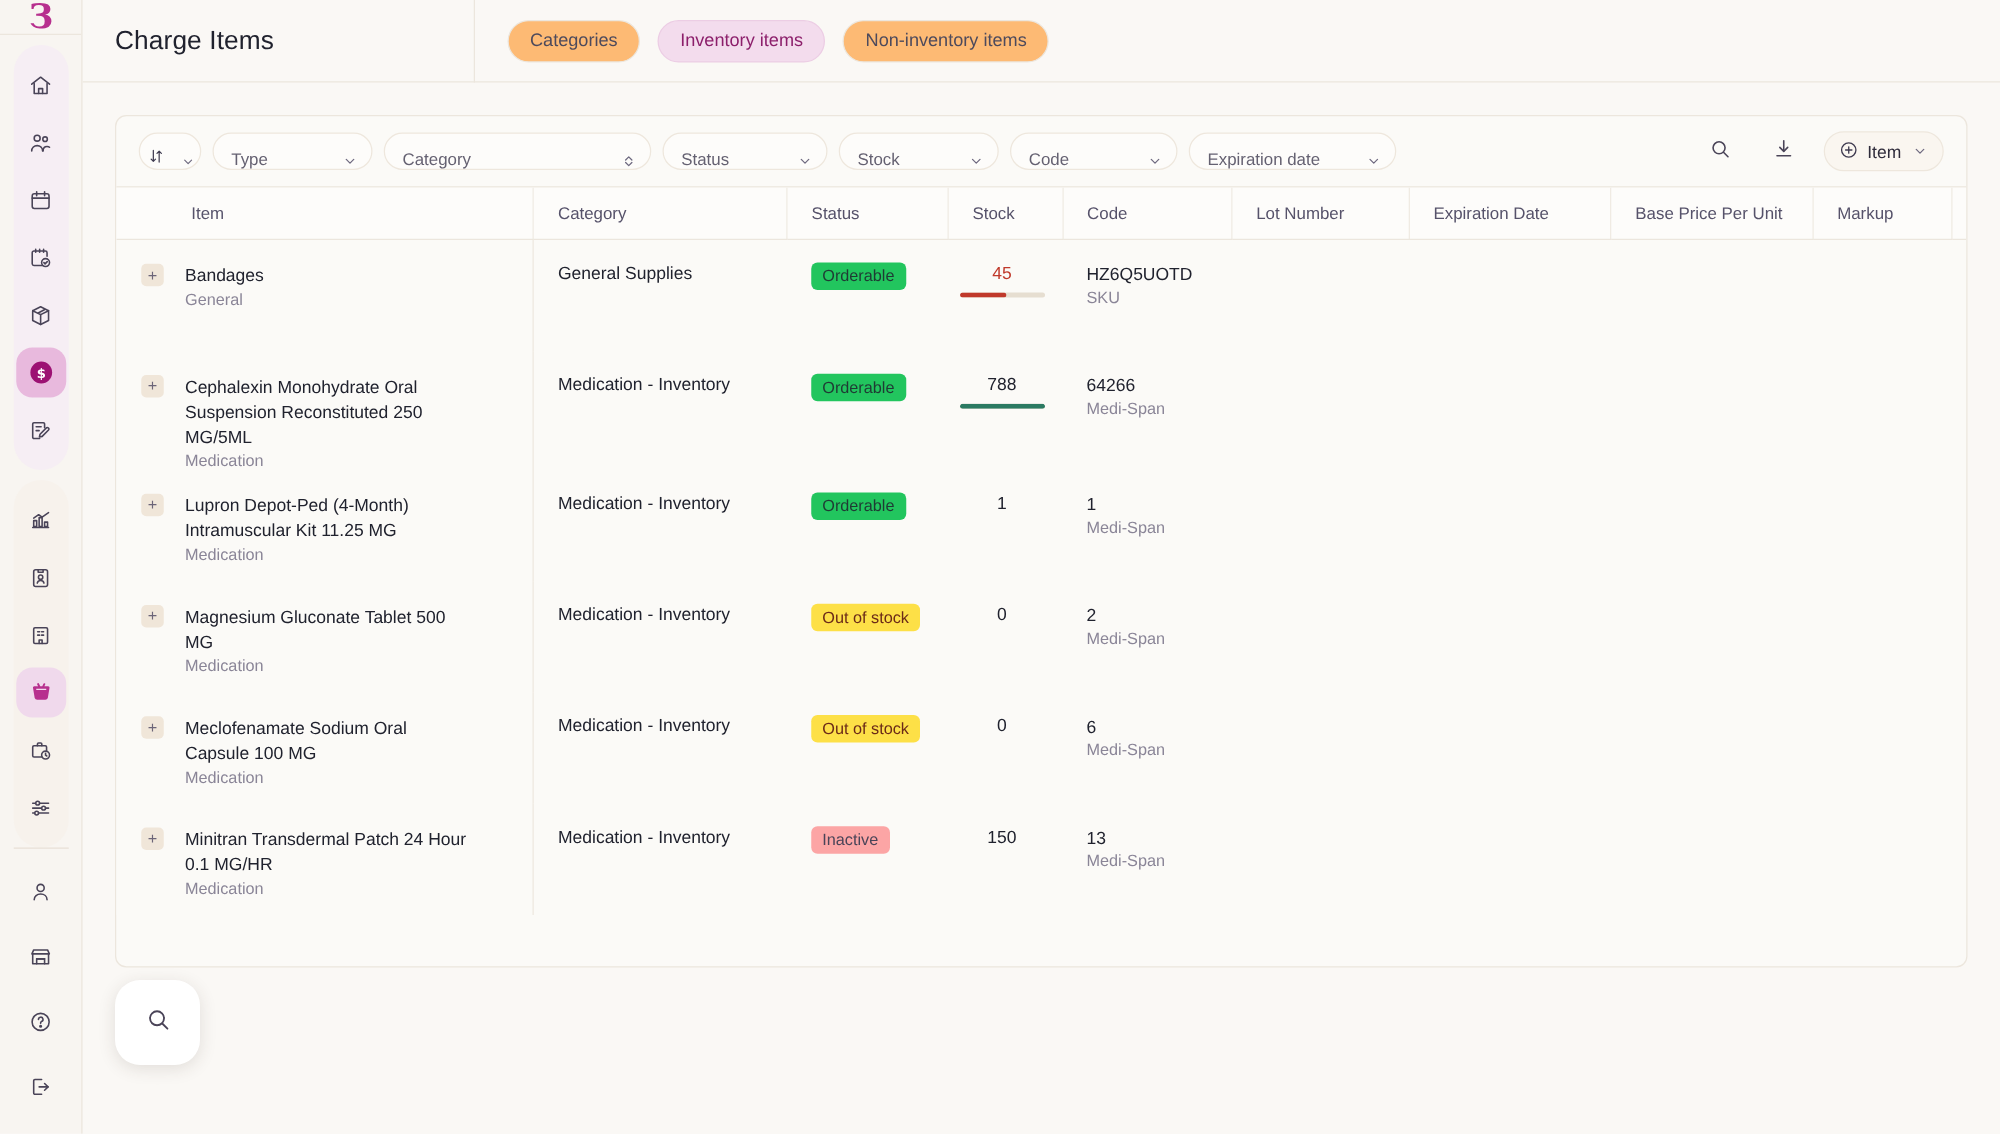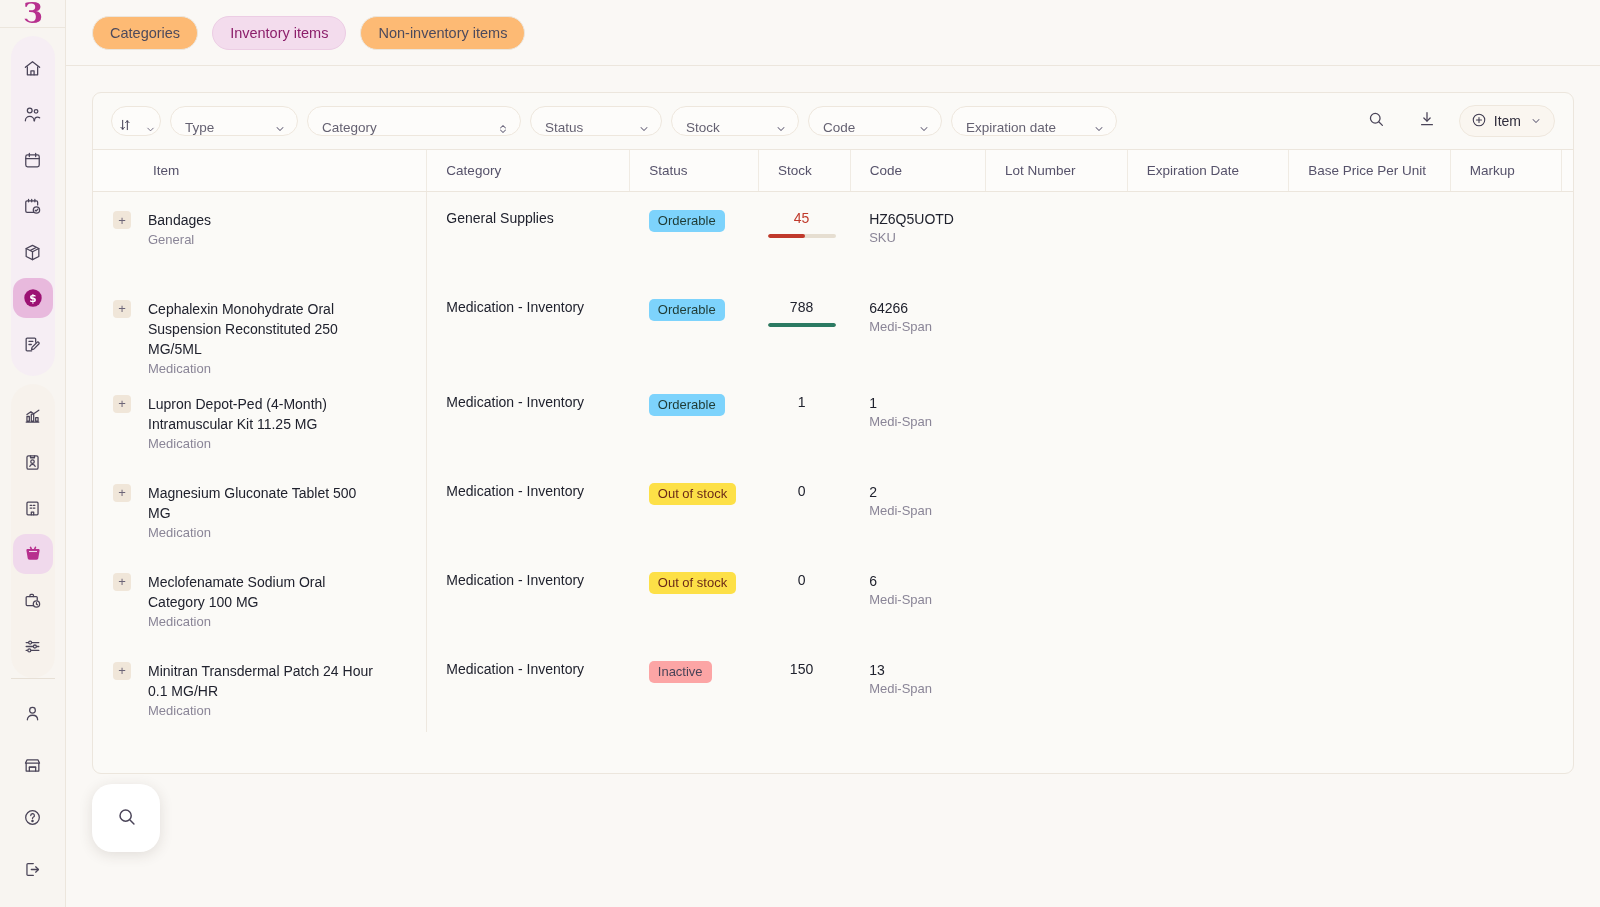--- a/index.html
+++ b/index.html
@@ -172,21 +172,21 @@
   }
   .item-texts { margin-left: 17px; }
   .item-name { font-size: 14px; color: #20222e; line-height: 20px; max-width: 232px; }
   .item-sub { font-size: 13px; color: #8a8597; margin-top: 2px; }
   td.c-cat { padding-left: 19px; color: #20222e; }
   td.c-status { padding-left: 19px; }
   .badge {
     display: inline-block; font-size: 13px; padding: 3px 9px;
     border-radius: 5px; line-height: 16px; white-space: nowrap;
   }
-  .badge.orderable { background: #7dd3fc; color: #1f3b34; }
+  .badge.orderable { background: #22c55e; color: #1f3b34; }
   .badge.outofstock { background: #fde047; color: #6b2a18; }
   .badge.inactive { background: #fca5a5; color: #4a4458; }
   td.c-stock { padding-left: 0; }
   .stock-wrap { width: 68px; margin-left: 9px; text-align: center; }
   .stock-num { font-size: 14px; display: block; line-height: 16px; }
   .stock-num.low { color: #c0392b; }
   .stock-bar {
     height: 4px; width: 68px; border-radius: 2px;
     background: #e6ded1; margin-top: 8px; overflow: hidden;
   }
@@ -387,20 +387,23 @@
             <path d="M10.5 12h9"></path>
           </svg>
       </span>
     </div>
   </div>
 </aside>
 
 <div id="main">
 
   <header id="topbar">
+    <div id="title-cell">
+      <h1 id="page-title">Charge Items</h1>
+    </div>
     <nav id="tabs-cell">
       <button class="tab">Categories</button>
       <button class="tab active">Inventory items</button>
       <button class="tab">Non-inventory items</button>
     </nav>
   </header>
 
   <div id="content">
     <section id="panel">
 
@@ -650,21 +653,21 @@
     <td class="c-exp"></td>
     <td class="c-base"></td>
     <td class="c-markup"></td>
     <td class="c-tax"></td>
               </tr>
               <tr>
     <td class="c-item">
       <div class="item-cell">
         <div class="plusbox">+</div>
         <div class="item-texts">
-          <div class="item-name">Meclofenamate Sodium Oral Category 100 MG</div>
+          <div class="item-name">Meclofenamate Sodium Oral Capsule 100 MG</div>
           <div class="item-sub">Medication</div>
         </div>
       </div>
     </td>
     <td class="c-cat">Medication - Inventory</td>
     <td class="c-status">
       <span class="badge outofstock">Out of stock</span>
     </td>
     <td class="c-stock">
       <div class="stock-wrap">

